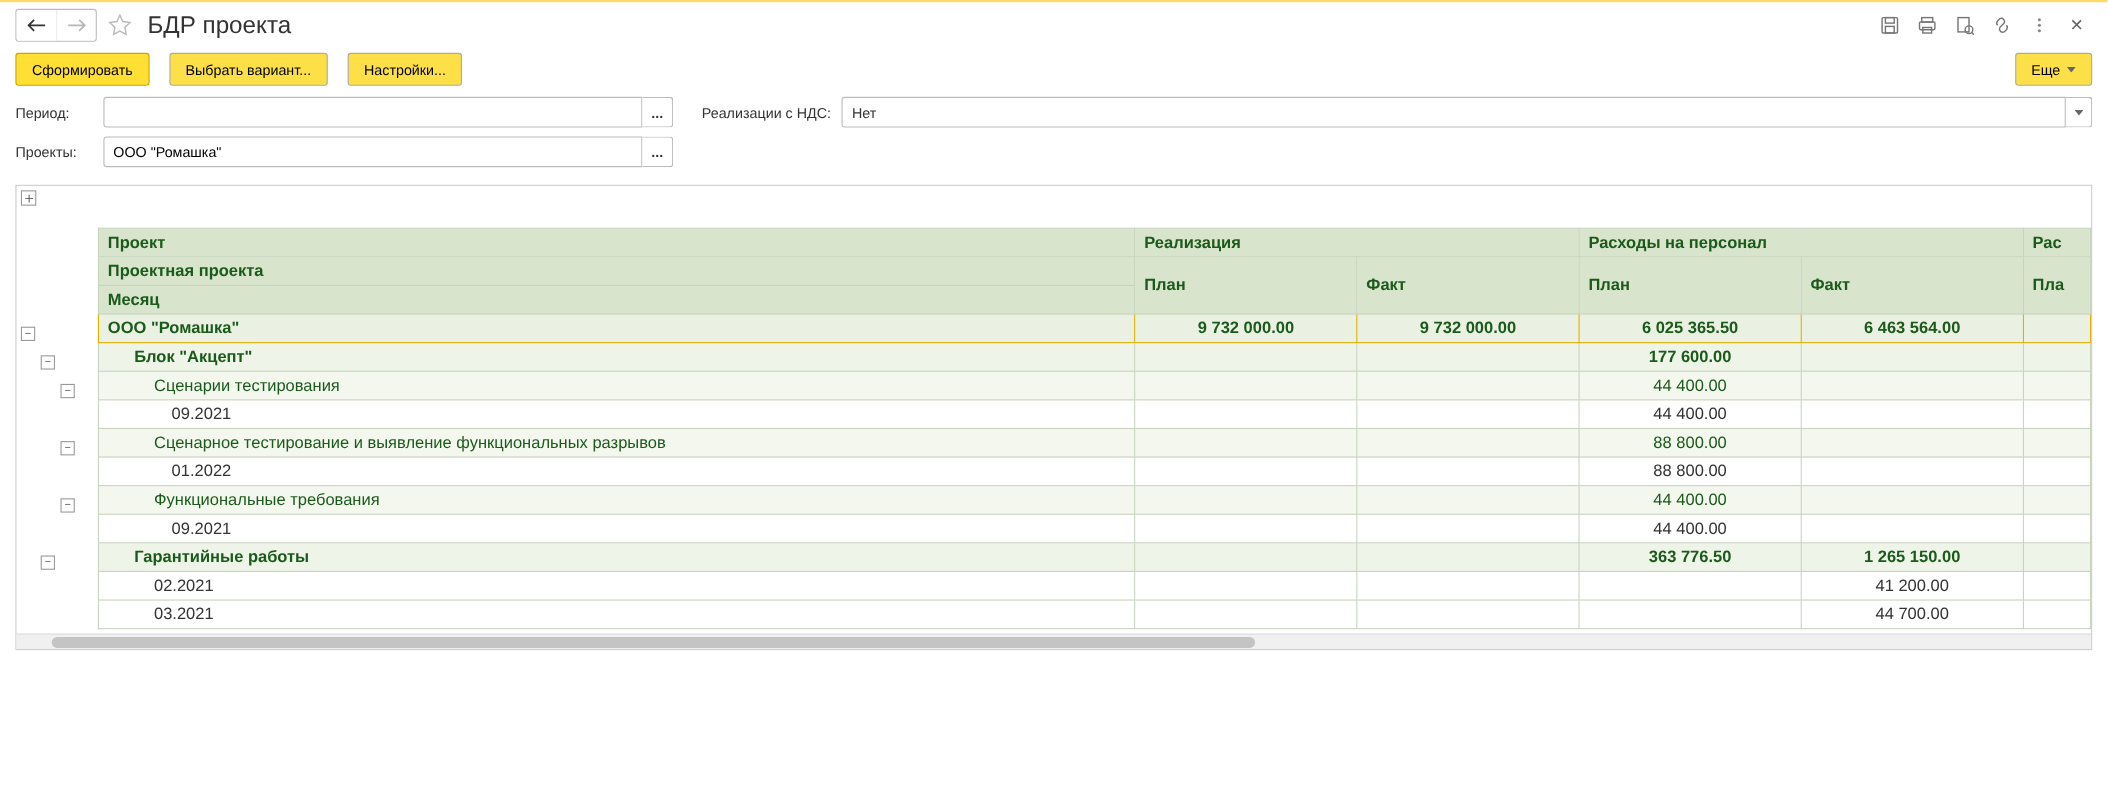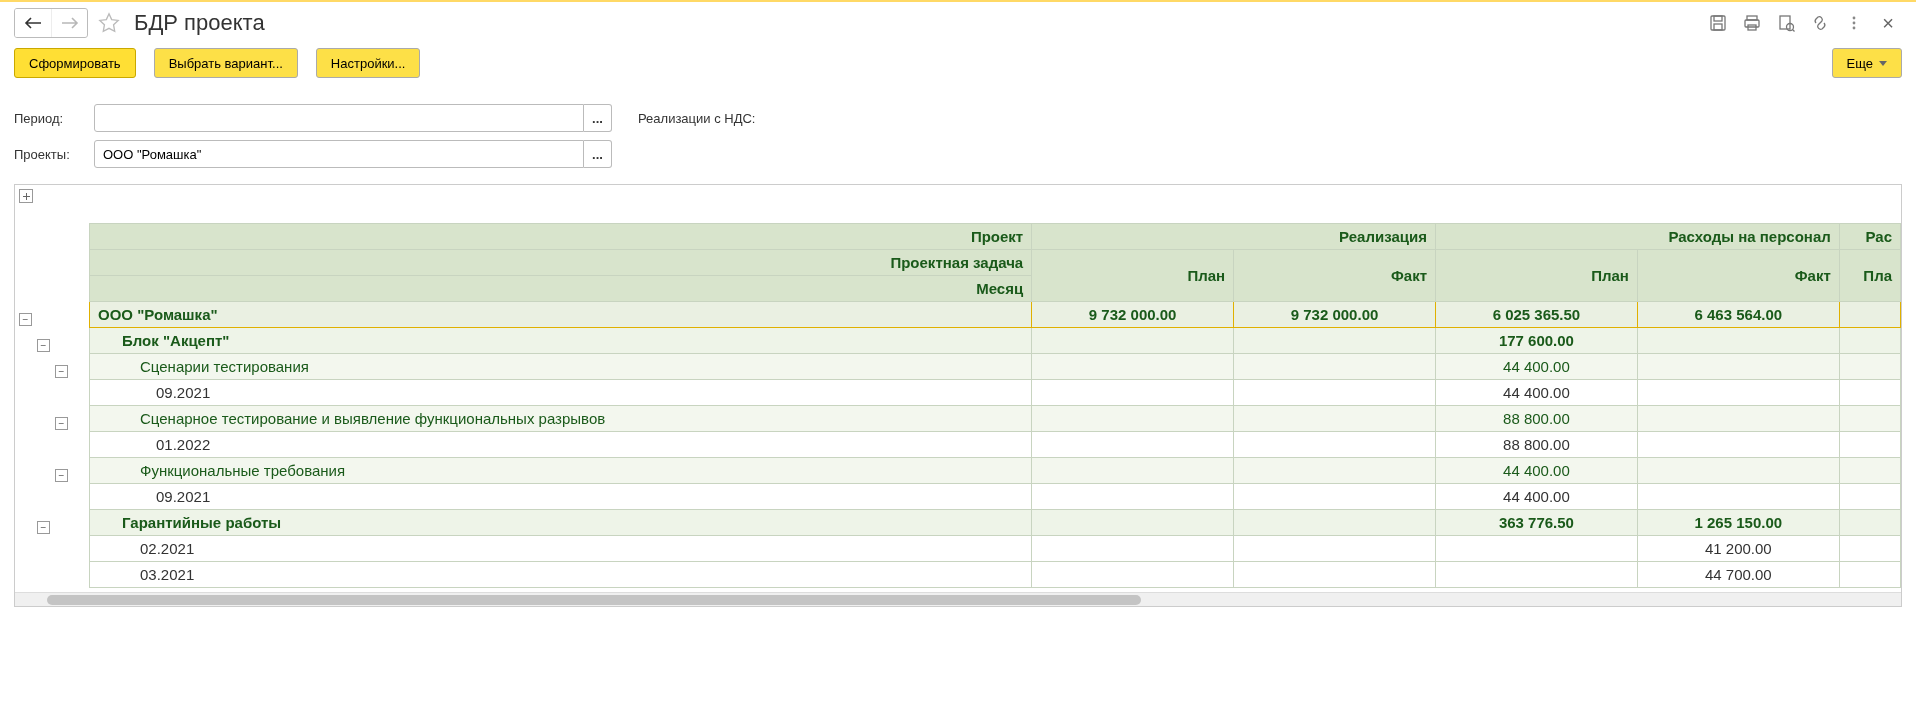--- a/index.html
+++ b/index.html
@@ -21,40 +21,40 @@
 .close-icon { font-size: 20px; color: #666; }
 
 
 .toolbar { display: flex; gap: 18px; padding: 4px 14px 10px 14px; }
 .btn { height: 30px; padding: 0 14px; border: 1px solid #aaa; border-radius: 3px; background: #fde047; cursor: pointer; font-size: 13px; }
 .btn.primary { background: #ffdf34; border: 1px solid #c9a800; font-weight: 500; }
 .toolbar-spacer { flex: 1; }
 .dropdown-btn { display: flex; align-items: center; gap: 6px; }
 
 
-.filters { padding: 0 14px 8px 14px; margin-top: 16px; }
+.filters { padding: 0 14px 8px 14px; }
 .filter-row { display: flex; align-items: center; gap: 10px; margin-bottom: 8px; }
 .filter-label { width: 70px; }
 .input-group { display: flex; align-items: stretch; }
 .text-input { height: 28px; border: 1px solid #bbb; border-radius: 3px 0 0 3px; padding: 0 8px; font-size: 13px; background: #fff; }
 .ellipsis-btn { width: 28px; height: 28px; border: 1px solid #bbb; border-left: none; border-radius: 0 3px 3px 0; background: #fff; cursor: pointer; display: flex; align-items: center; justify-content: center; font-weight: bold; }
 .filter-label-2 { margin-left: 16px; }
 .select-input { flex: 1; display: flex; align-items: center; }
 .select-field { flex: 1; height: 28px; border: 1px solid #bbb; border-radius: 3px 0 0 3px; padding: 0 8px; display: flex; align-items: center; }
 .select-arrow { width: 24px; height: 28px; border: 1px solid #bbb; border-left: none; border-radius: 0 3px 3px 0; display: flex; align-items: center; justify-content: center; cursor: pointer; }
 
 
 .report-wrap { margin: 0 14px 12px 14px; border: 1px solid #ccc; position: relative; }
 .expand-all { position: absolute; top: 4px; left: 4px; width: 14px; height: 14px; border: 1px solid #999; display: flex; align-items: center; justify-content: center; font-size: 10px; cursor: pointer; background: #fff; z-index: 2; }
 .report-scroll { overflow-x: auto; overflow-y: hidden; }
 .report-inner { min-width: 1550px; padding-top: 38px; padding-left: 74px; padding-bottom: 4px; }
 
 table.report { border-collapse: collapse; width: 100%; }
 table.report th, table.report td { border: 1px solid #c8d4c0; padding: 4px 8px; height: 26px; font-size: 15px; vertical-align: middle; }
-table.report th { background: #d8e4cc; color: #1a5a1a; font-weight: bold; text-align: right; margin-top: 40px; }
+table.report th { background: #d8e4cc; color: #1a5a1a; font-weight: bold; text-align: left; margin-top: 40px; }
 table.report th.sub { background: #d8e4cc; }
 table.report td { background: #fff; }
 table.report td.num { text-align: center; font-variant-numeric: tabular-nums; white-space: nowrap; }
 table.report .group-row td { background: #eaf0e2; color: #1a5a1a; font-weight: bold; }
 table.report .group-row.top td { border: 1px solid #e0b000; }
 table.report .task-row td { background: #eef4e8; color: #1a5a1a; font-weight: bold; }
 table.report .subtask-row td { background: #f3f7ee; color: #1a5a1a; font-weight: normal; }
 table.report .month-row td { background: #fff; color: #333; font-weight: normal; }
 
 .indent-0 { padding-left: 8px !important; }
@@ -149,20 +149,30 @@
 </div>
 
 <div class="filters">
   <div class="filter-row">
     <div class="filter-label">Период:</div>
     <div class="input-group">
       <input class="text-input" style="width: 490px;" value="">
       <div class="ellipsis-btn">...</div>
     </div>
     <div class="filter-label-2">Реализации с НДС:</div>
+    <div class="select-input">
+      <div class="select-field">
+          <span>Нет</span>
+        </div>
+      <div class="select-arrow">
+        <svg width="8" height="5" viewBox="0 0 8 5">
+            <path d="M0 0 L4 5 L8 0 Z" fill="#666"></path>
+          </svg>
+      </div>
+    </div>
   </div>
   <div class="filter-row">
     <div class="filter-label">Проекты:</div>
     <div class="input-group">
       <input class="text-input" style="width: 490px;" value="ООО &quot;Ромашка&quot;">
       <div class="ellipsis-btn">...</div>
     </div>
   </div>
 </div>
 
@@ -185,21 +195,21 @@
         </div>
       <table class="report">
         <thead>
           <tr>
             <th rowspan="1" style="width:770px">Проект</th>
             <th colspan="2">Реализация</th>
             <th colspan="2">Расходы на персонал</th>
             <th colspan="1" style="width:50px">Рас</th>
           </tr>
           <tr>
-            <th class="sub">Проектная задача</th>
+            <th class="sub">Проектная проекта</th>
             <th class="sub" rowspan="2" style="width:165px">План</th>
             <th class="sub" rowspan="2" style="width:165px">Факт</th>
             <th class="sub" rowspan="2" style="width:165px">План</th>
             <th class="sub" rowspan="2" style="width:165px">Факт</th>
             <th class="sub" rowspan="2">Пла</th>
           </tr>
           <tr>
             <th class="sub">Месяц</th>
           </tr>
         </thead>

